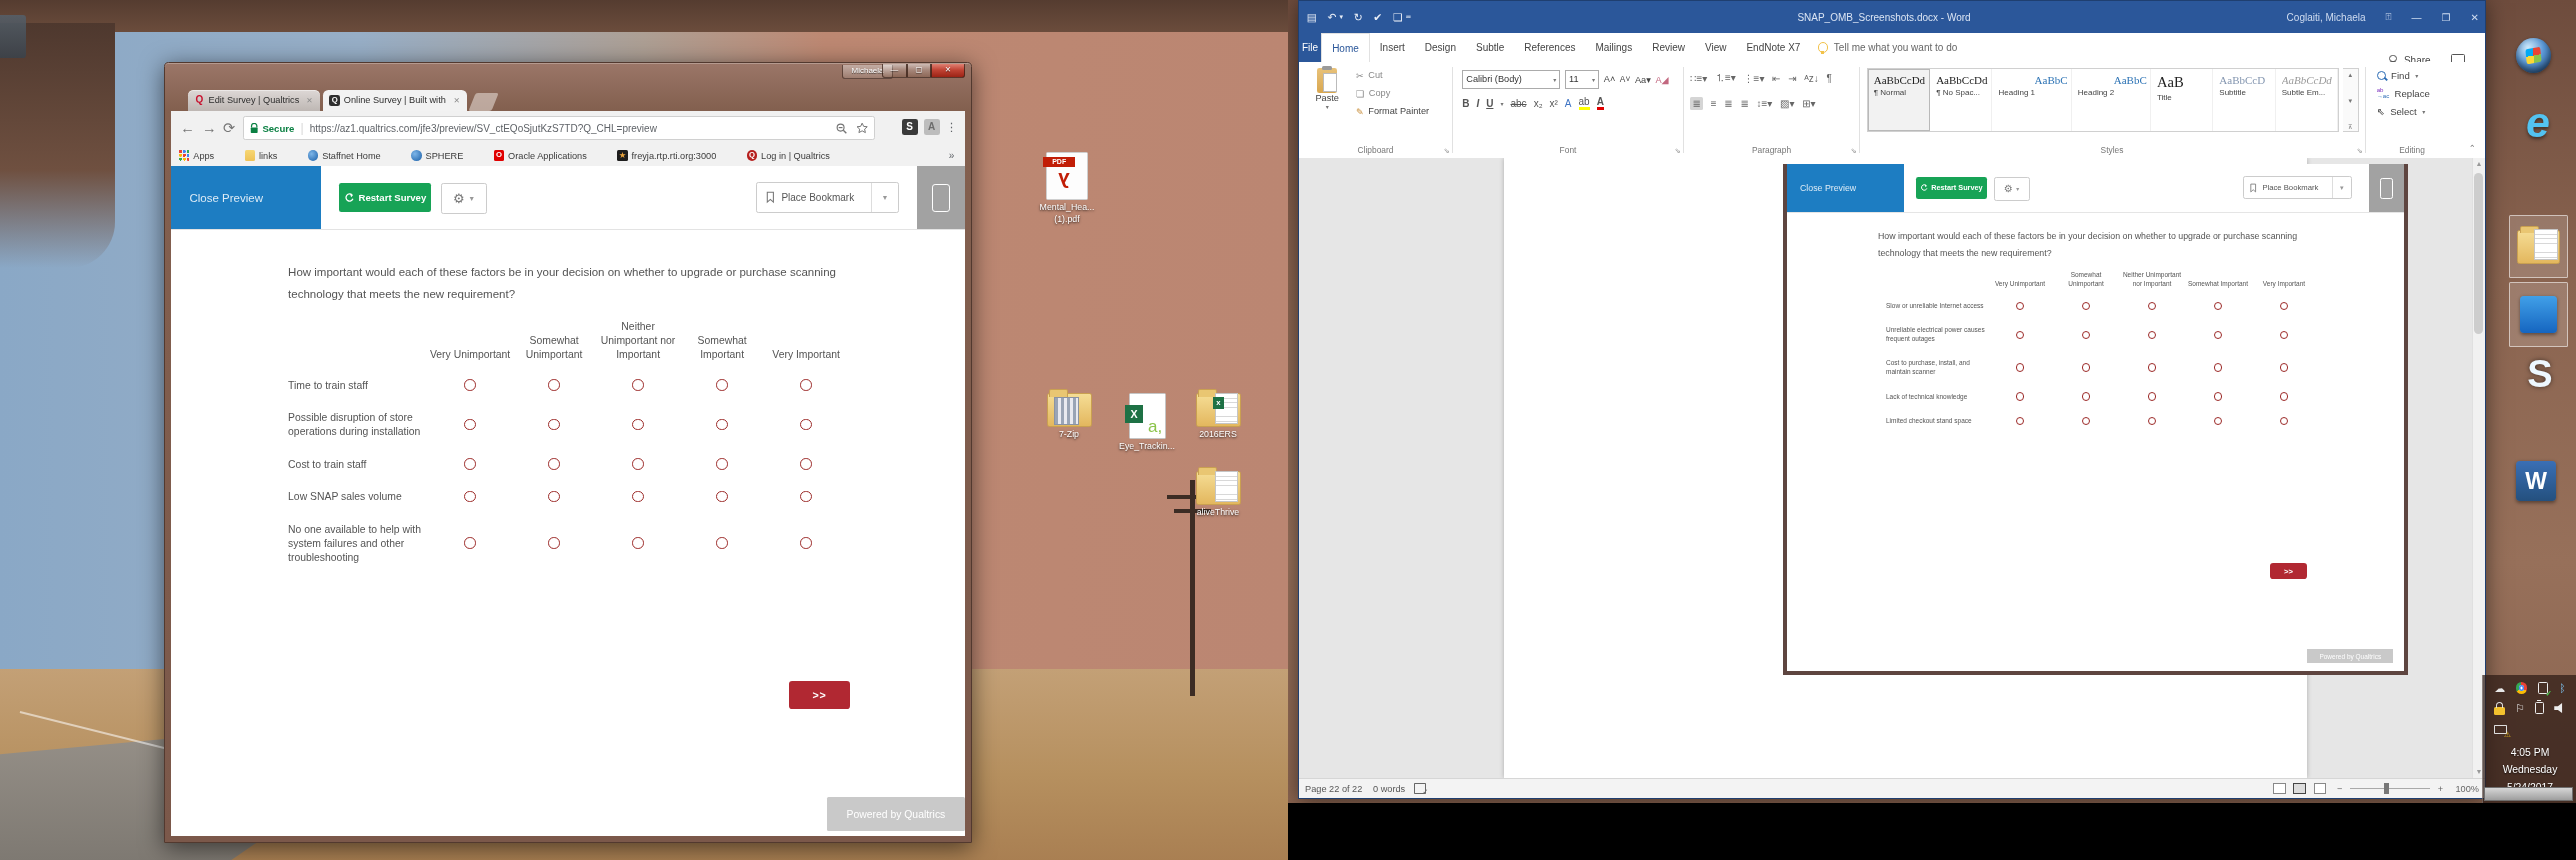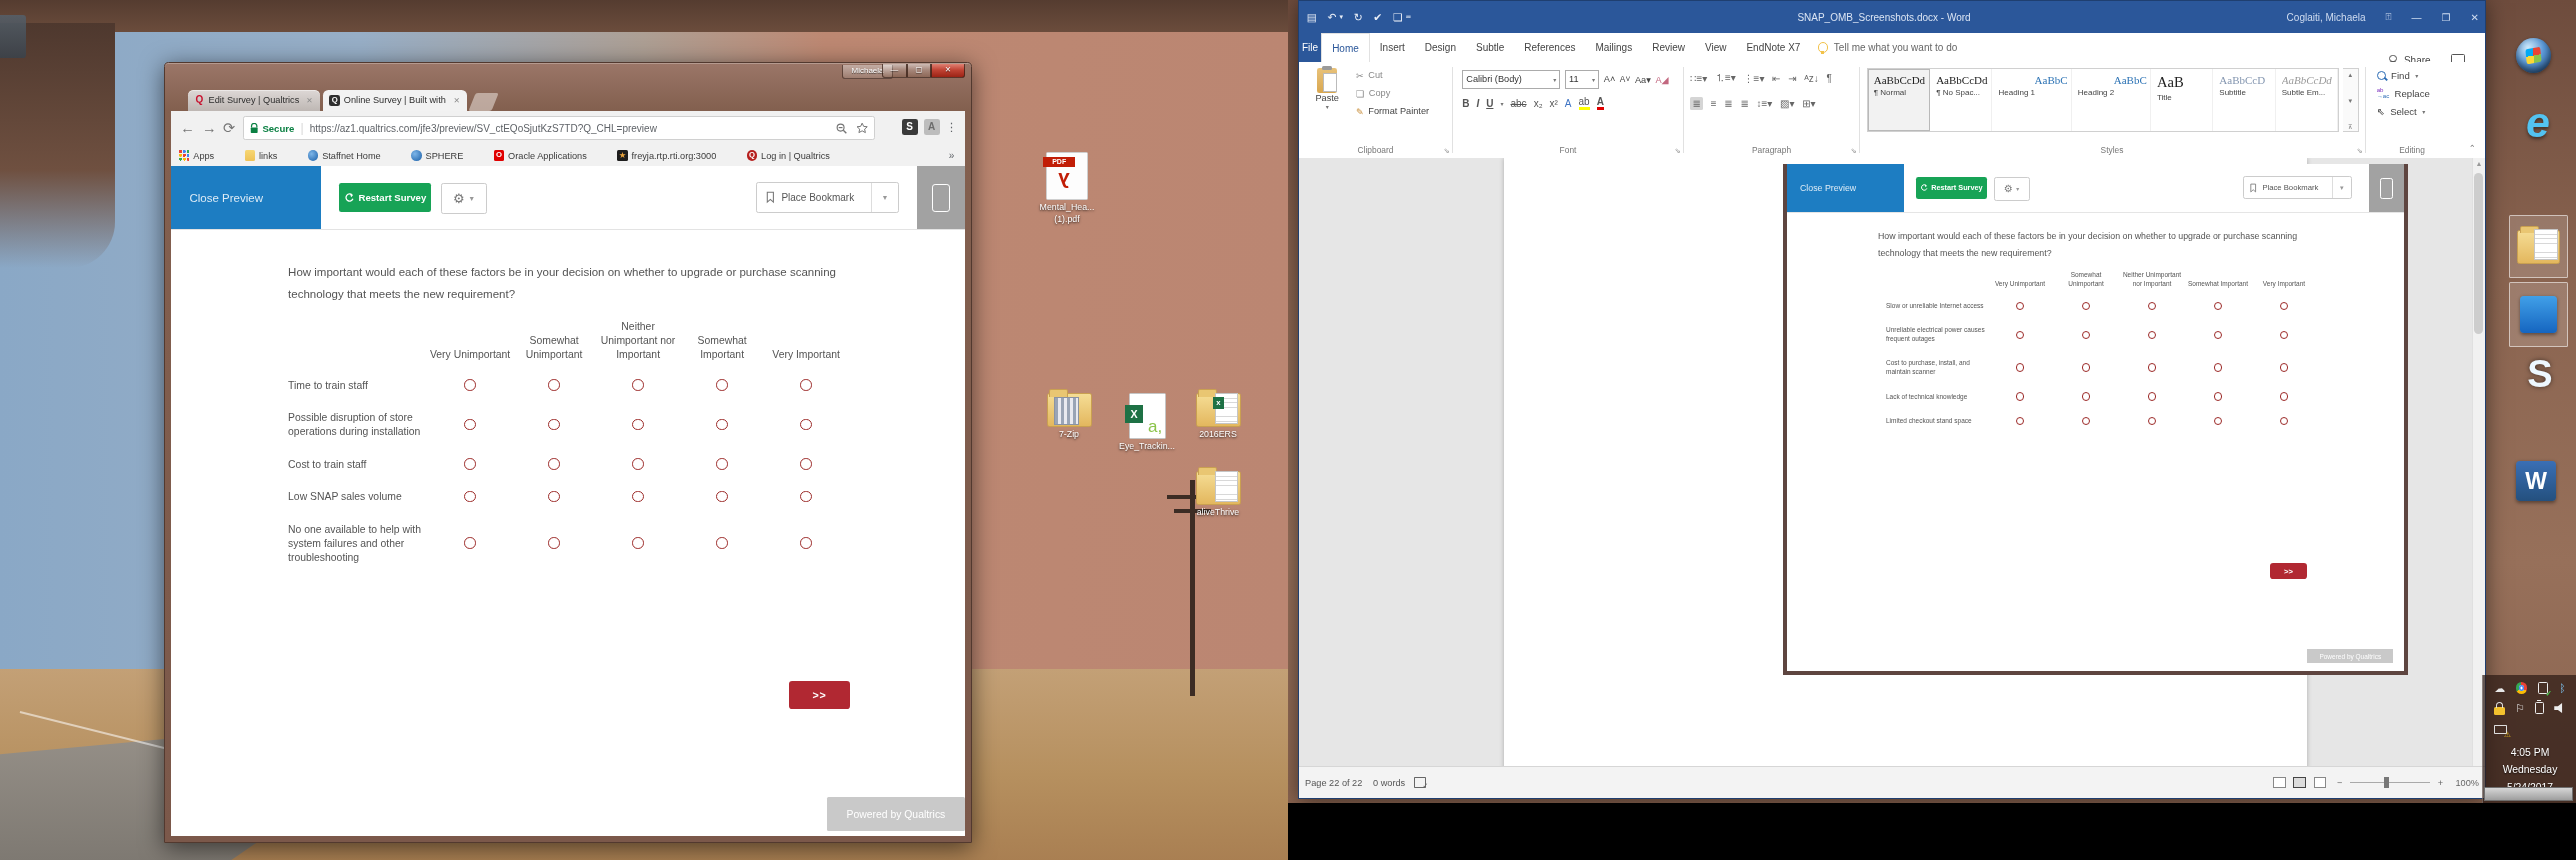--- a/index.html
+++ b/index.html
@@ -164,21 +164,21 @@
   .lens{width:7px;height:7px;border:1.5px solid #2b6cb5;border-radius:50%;position:relative;}
   .lens:after{content:"";position:absolute;left:6.1px;top:6.1px;width:3.8px;height:1.5px;background:#2b6cb5;transform:rotate(45deg);}
   .abac{font-size:6.1px;line-height:1.1;color:#7b2fbe;}
   .abac div:last-child{color:#2b6cb5;}
   .collapse{position:absolute;right:9.2px;bottom:4.6px;color:#777;font-size:8.4px;}
   .docarea{position:absolute;left:0;right:0;top:157px;bottom:20px;background:#e6e6e6;overflow:hidden;}
   .page{position:absolute;left:205px;top:0;width:803px;height:100%;background:#fff;box-shadow:0 0 4.6px rgba(0,0,0,.25);}
   .vscroll{position:absolute;right:0;top:0;width:12.3px;bottom:0;background:#f1f1f1;border-left:0.8px solid #e0e0e0;}
   .vthumb{position:absolute;left:1.5px;top:15.3px;width:9.2px;height:161px;background:#cdcdcd;border-radius:4.6px;}
   .varrow{position:absolute;left:0;width:12.3px;height:12.3px;color:#999;font-size:7px;text-align:center;line-height:12.3px;}
-  .wstatus{position:absolute;left:0;right:0;bottom:0;height:32px;background:#f3f3f3;border-top:0.8px solid #d6d6d6;display:flex;align-items:center;font-size:9.2px;color:#555;padding:0 6.1px;box-sizing:border-box;text-align:center;}
+  .wstatus{position:absolute;left:0;right:0;bottom:0;height:20px;background:#f3f3f3;border-top:0.8px solid #d6d6d6;display:flex;align-items:center;font-size:9.2px;color:#555;padding:0 6.1px;box-sizing:border-box;text-align:center;}
   .wstatus .sep{width:10.7px;}
   .proof{width:10px;height:8.4px;border:1.2px solid #666;border-radius:0.8px;position:relative;margin-left:9.2px;}
   .proof:after{content:"✓";position:absolute;right:-3.1px;bottom:-3.8px;font-size:7px;color:#666;}
   .viewics{margin-left:auto;display:flex;gap:7.7px;margin-right:10.7px;}
   .vic{width:10.7px;height:9.2px;border:1.2px solid #888;background:#fff;}
   .vic.sel{border-color:#444;background:#dcdcdc;}
   .zoomctl{display:flex;align-items:center;gap:7.7px;color:#666;}
   .zline{width:80px;height:1.5px;background:#a9a9a9;position:relative;}
   .zthumb{position:absolute;left:34px;top:-4.6px;width:5.4px;height:10.7px;background:#777;}
 

